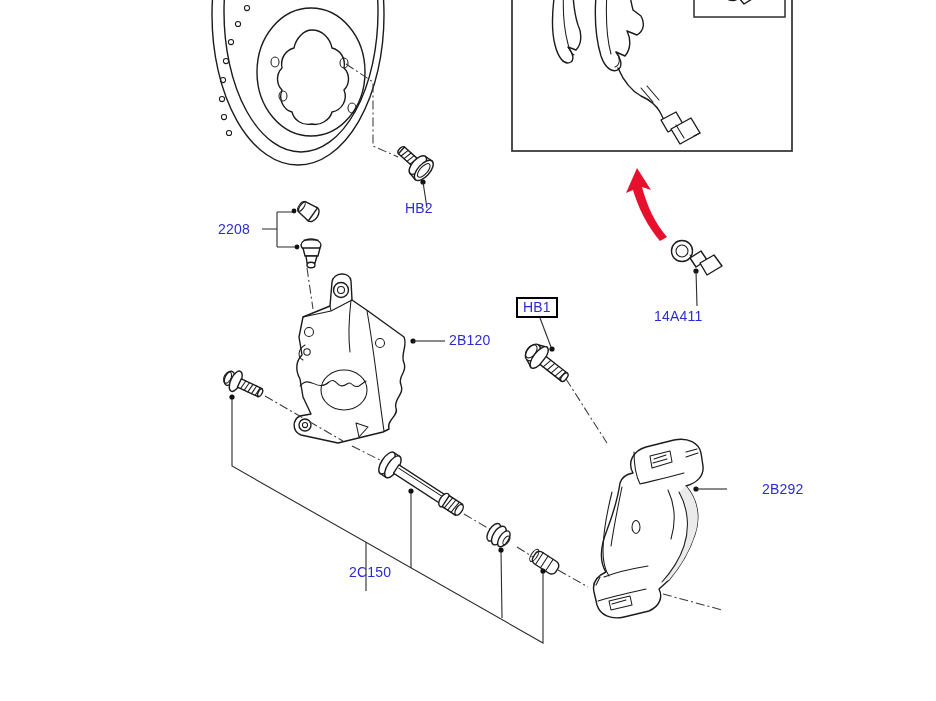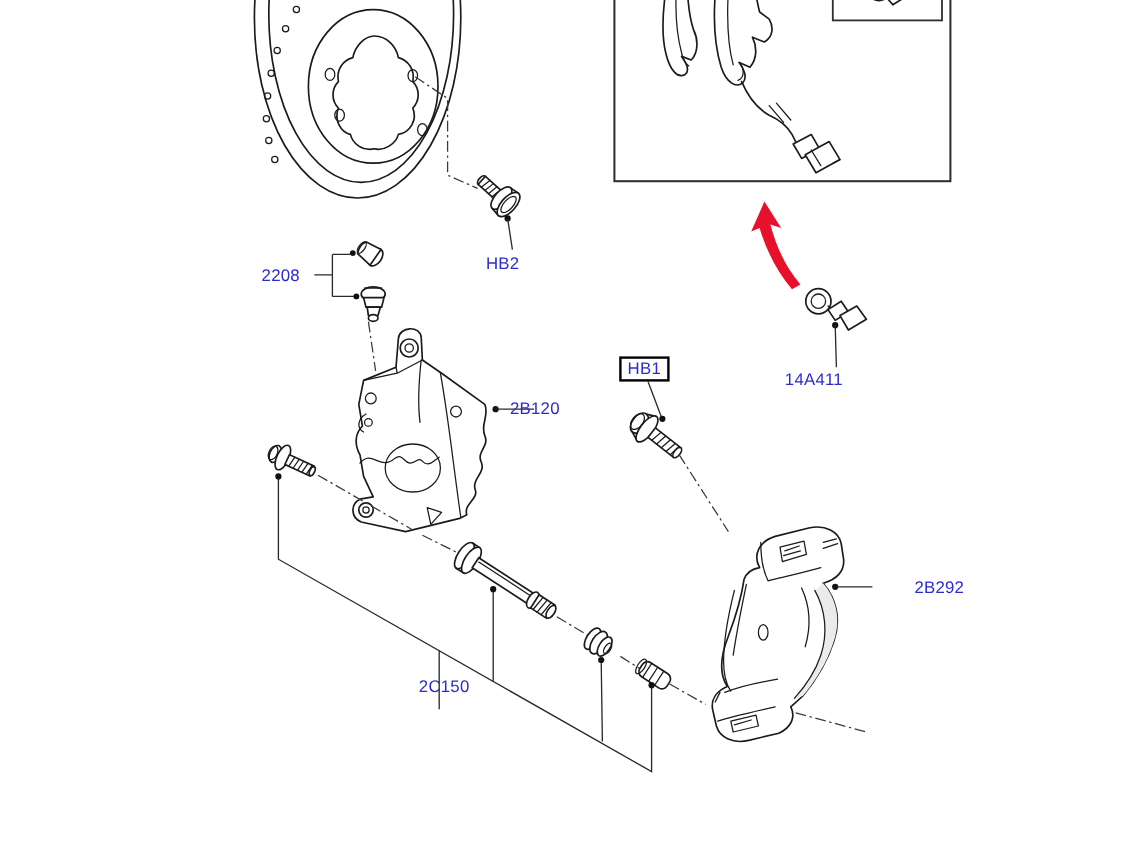--- a/index.html
+++ b/index.html
@@ -238,25 +238,25 @@
     <path class="lead" d="M411,492 L411,568 M501,551 L502,618 M366,542 L366,591"></path>
     <circle class="dot" cx="232" cy="397" r="2.6"></circle>
     <circle class="dot" cx="411" cy="491" r="2.6"></circle>
     <circle class="dot" cx="501" cy="550" r="2.6"></circle>
     <circle class="dot" cx="543" cy="571" r="2.6"></circle>
   </g>
 </svg>
 
 <div class="callout" style="left:218px;top:221px">2208</div>
 
-<div class="callout" style="left:405px;top:211px">HB2</div>
+<div class="callout" style="left:405px;top:200px">HB2</div>
 
 <div class="callout boxed" style="left:516px;top:297px">HB1</div>
 
-<div class="callout" style="left:425px;top:332px">2B120</div>
+<div class="callout" style="left:449px;top:332px">2B120</div>
 
 <div class="callout" style="left:654px;top:308px">14A411</div>
 
 <div class="callout" style="left:762px;top:481px">2B292</div>
 
 <div class="callout" style="left:349px;top:564px">2C150</div>
 
 </div>
 
 </body></html>

